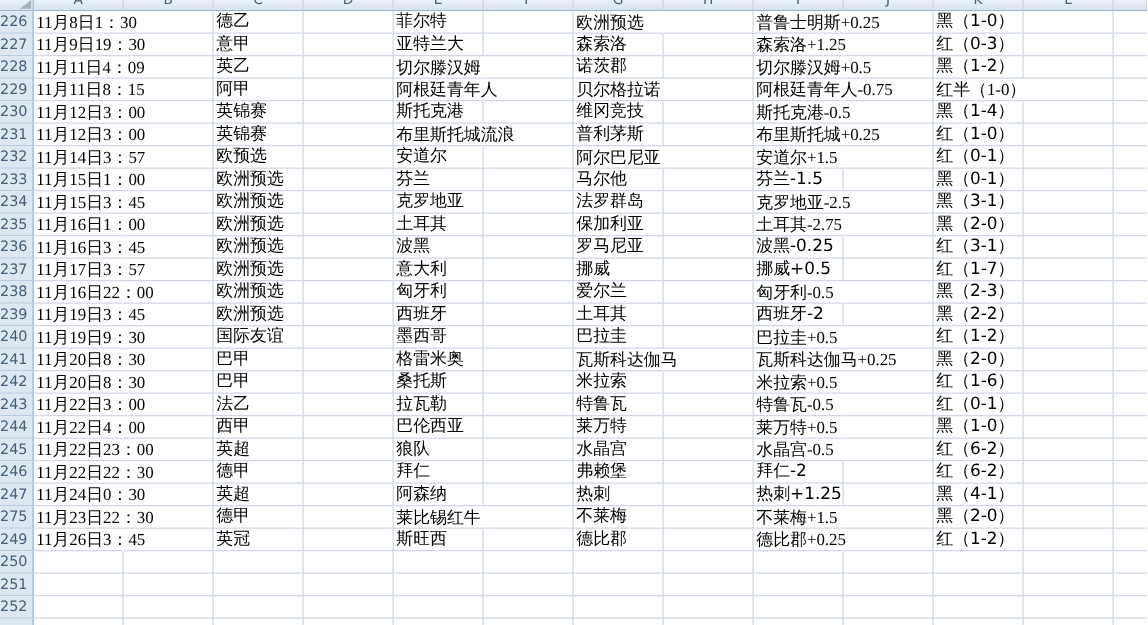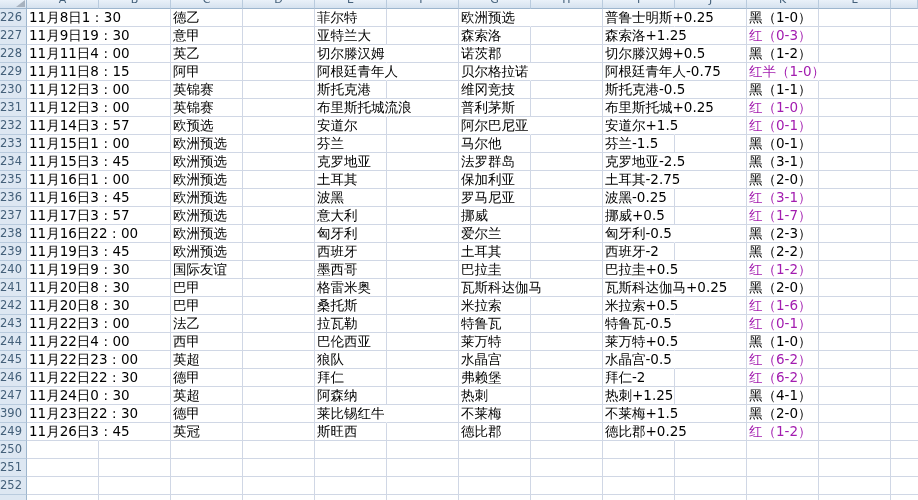--- a/index.html
+++ b/index.html
@@ -28,26 +28,26 @@
     box-sizing:border-box;flex:none;width:27px;height:18px;
     background:#DDE7F2;color:#44607A;font-size:11.5px;line-height:17px;
     text-align:right;padding-right:7px;
     border-right:1px solid #9EB6CE;border-bottom:1px solid #B9CBDE;
   }
   .cell{
     box-sizing:border-box;flex:none;width:72px;height:18px;position:relative;
     border-right:1px solid #D0D7E5;border-bottom:1px solid #D0D7E5;
   }
   .cell.cM{width:27px;border-right:none;}
-  .cell.ov{border-right-color:transparent;}
+  .cell.ov{border-right-color:transparent;font-family:Liberation Serif, serif;}
   .cell .t{
     position:absolute;left:2px;top:0;z-index:2;
     font-size:13.5px;line-height:17px;white-space:nowrap;color:#000;
   }
-  .cell .t.red{color:#a21caf;}
+  .cell .t.red{color:#000000;}
 </style>
 </head>
 <body>
 
 <div class="sheet">
 
   <div class="colheaders">
     <div class="corner">
         <div class="tri"></div>
       </div>
@@ -145,21 +145,21 @@
       <div class="cell cK">
           <span class="t red">红（0-3）</span>
         </div>
       <div class="cell cL"></div>
       <div class="cell cM"></div>
     </div>
 
     <div class="row">
       <div class="rn">228</div>
       <div class="cell cA ov">
-          <span class="t">11月11日4：00</span>
+          <span class="t">11月11日4：09</span>
         </div>
       <div class="cell cB"></div>
       <div class="cell cC">
           <span class="t">英乙</span>
         </div>
       <div class="cell cD"></div>
       <div class="cell cE ov">
           <span class="t">切尔滕汉姆</span>
         </div>
       <div class="cell cF"></div>
@@ -223,21 +223,21 @@
       <div class="cell cF"></div>
       <div class="cell cG">
           <span class="t">维冈竞技</span>
         </div>
       <div class="cell cH"></div>
       <div class="cell cI ov">
           <span class="t">斯托克港-0.5</span>
         </div>
       <div class="cell cJ"></div>
       <div class="cell cK">
-          <span class="t">黑（1-1）</span>
+          <span class="t">黑（1-4）</span>
         </div>
       <div class="cell cL"></div>
       <div class="cell cM"></div>
     </div>
 
     <div class="row">
       <div class="rn">231</div>
       <div class="cell cA ov">
           <span class="t">11月12日3：00</span>
         </div>
@@ -723,21 +723,21 @@
         </div>
       <div class="cell cJ"></div>
       <div class="cell cK">
           <span class="t">黑（4-1）</span>
         </div>
       <div class="cell cL"></div>
       <div class="cell cM"></div>
     </div>
 
     <div class="row">
-      <div class="rn">390</div>
+      <div class="rn">275</div>
       <div class="cell cA ov">
           <span class="t">11月23日22：30</span>
         </div>
       <div class="cell cB"></div>
       <div class="cell cC">
           <span class="t">德甲</span>
         </div>
       <div class="cell cD"></div>
       <div class="cell cE ov">
           <span class="t">莱比锡红牛</span>

